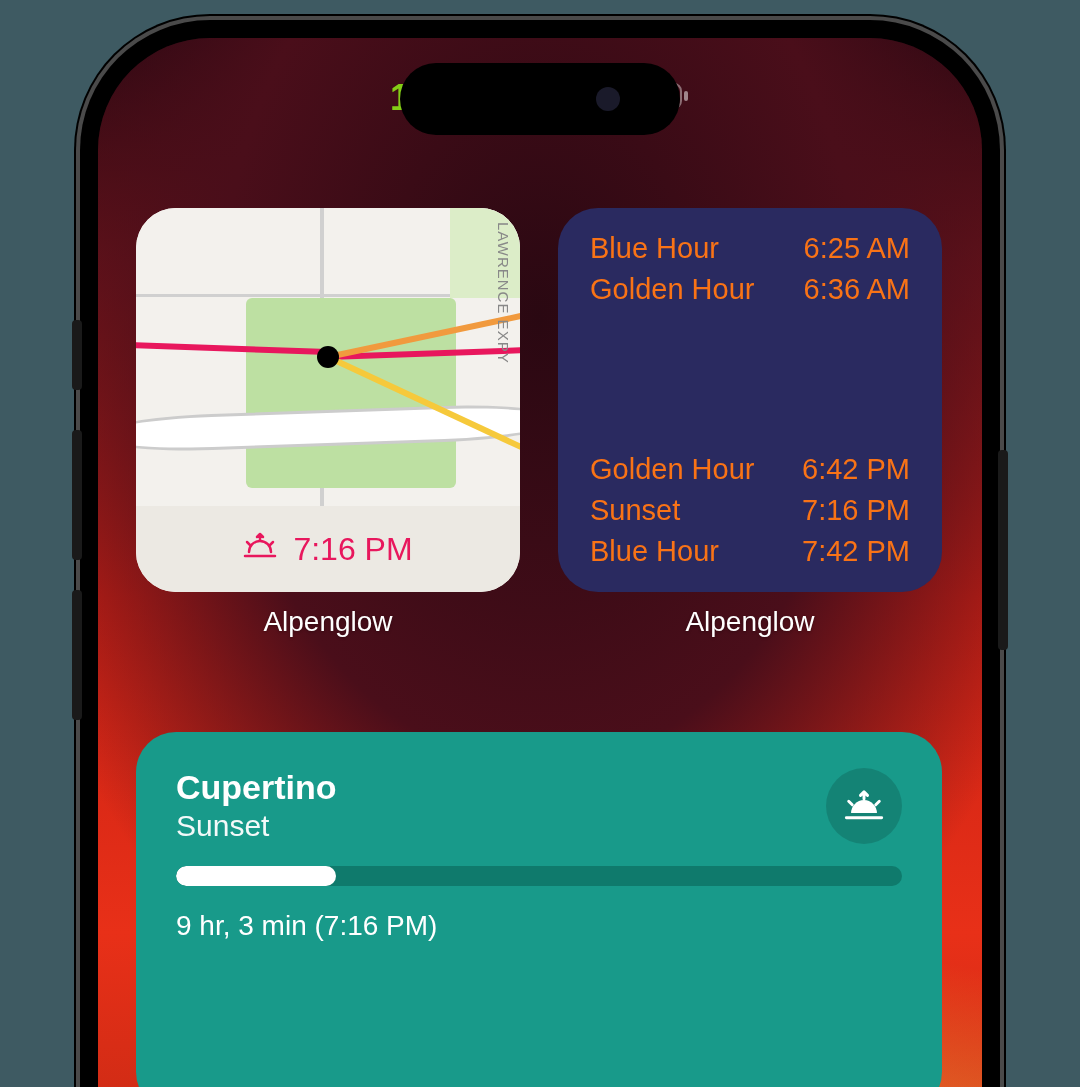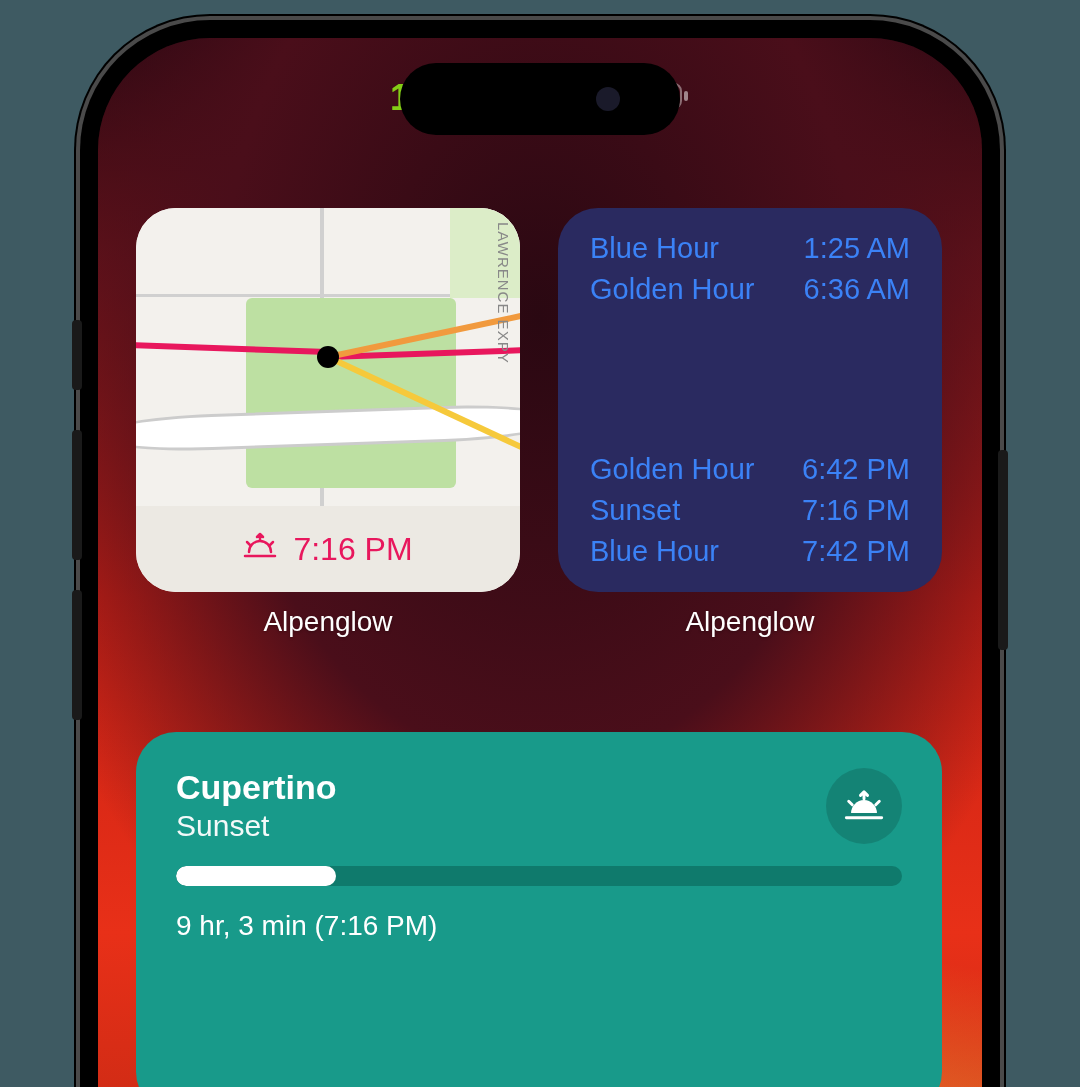--- a/index.html
+++ b/index.html
@@ -168,21 +168,21 @@
     display: flex;
     align-items: center;
     justify-content: center;
     gap: 16px;
     color: #e8175d;
     font-size: 32px;
     font-weight: 500;
   }
   .times-widget {
     background: #2a2a60;
-    color: #3b82f6;
+    color: #f97316;
     padding: 24px 32px;
     display: flex;
     flex-direction: column;
     justify-content: space-between;
   }
   .time-group { display: flex; flex-direction: column; gap: 8px; }
   .time-row {
     display: flex;
     justify-content: space-between;
     align-items: baseline;
@@ -298,21 +298,21 @@
             </div>
           </div>
           <div class="widget-label">Alpenglow</div>
         </div>
 
         <div class="col">
           <div class="widget w-small times-widget">
             <div class="time-group">
               <div class="time-row">
                   <span class="label">Blue Hour</span>
-                  <span class="value">1:25 AM</span>
+                  <span class="value">6:25 AM</span>
                 </div>
               <div class="time-row">
                   <span class="label">Golden Hour</span>
                   <span class="value">6:36 AM</span>
                 </div>
             </div>
             <div class="time-group">
               <div class="time-row">
                   <span class="label">Golden Hour</span>
                   <span class="value">6:42 PM</span>

